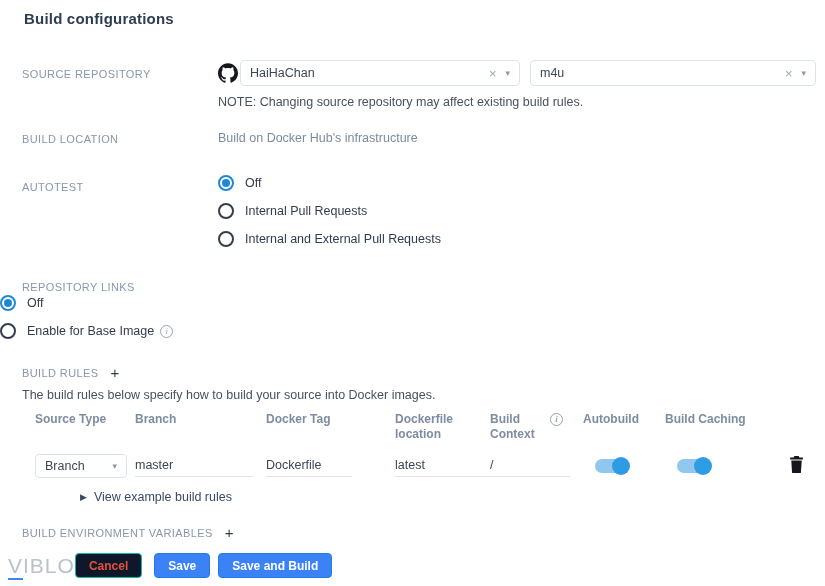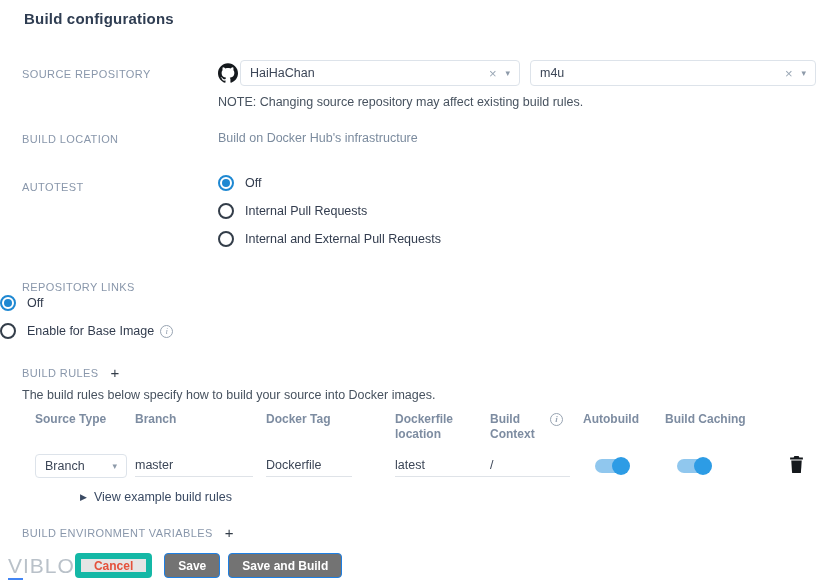--- a/index.html
+++ b/index.html
@@ -139,22 +139,22 @@
     padding: 0 9px 0 8px;
   }
   .viblo-logo { font-size: 21px; letter-spacing: 1px; color: #b9c1c9; font-weight: 400; }
   .viblo-logo .v-underlined { border-bottom: 2px solid #4285f4; padding-bottom: 1px; }
   .footer-buttons { display: flex; align-items: center; }
   .btn {
     height: 25px; border-radius: 4px; font-family: inherit;
     font-size: 12px; font-weight: 700; cursor: pointer; padding: 0 13px;
     display: inline-flex; align-items: center; justify-content: center;
   }
-  .btn-cancel { background: #e5e5e5; color: #e4513b; border: 6px solid #14b8a6; margin-right: 12px; }
-  .btn-primary { background: #737373; color: #fff; border: 1px solid #1d7fe3; }
+  .btn-cancel { background: #0f172a; color: #e4513b; border: 1px solid #14b8a6; margin-right: 12px; }
+  .btn-primary { background: #3b82f6; color: #fff; border: 1px solid #1d7fe3; }
   .btn-save { margin-right: 8px; }
 </style>
 </head>
 <body>
 
 <div class="page">
 
   <h1 class="page-title">Build configurations</h1>
 
   <div class="form-row row-source">

